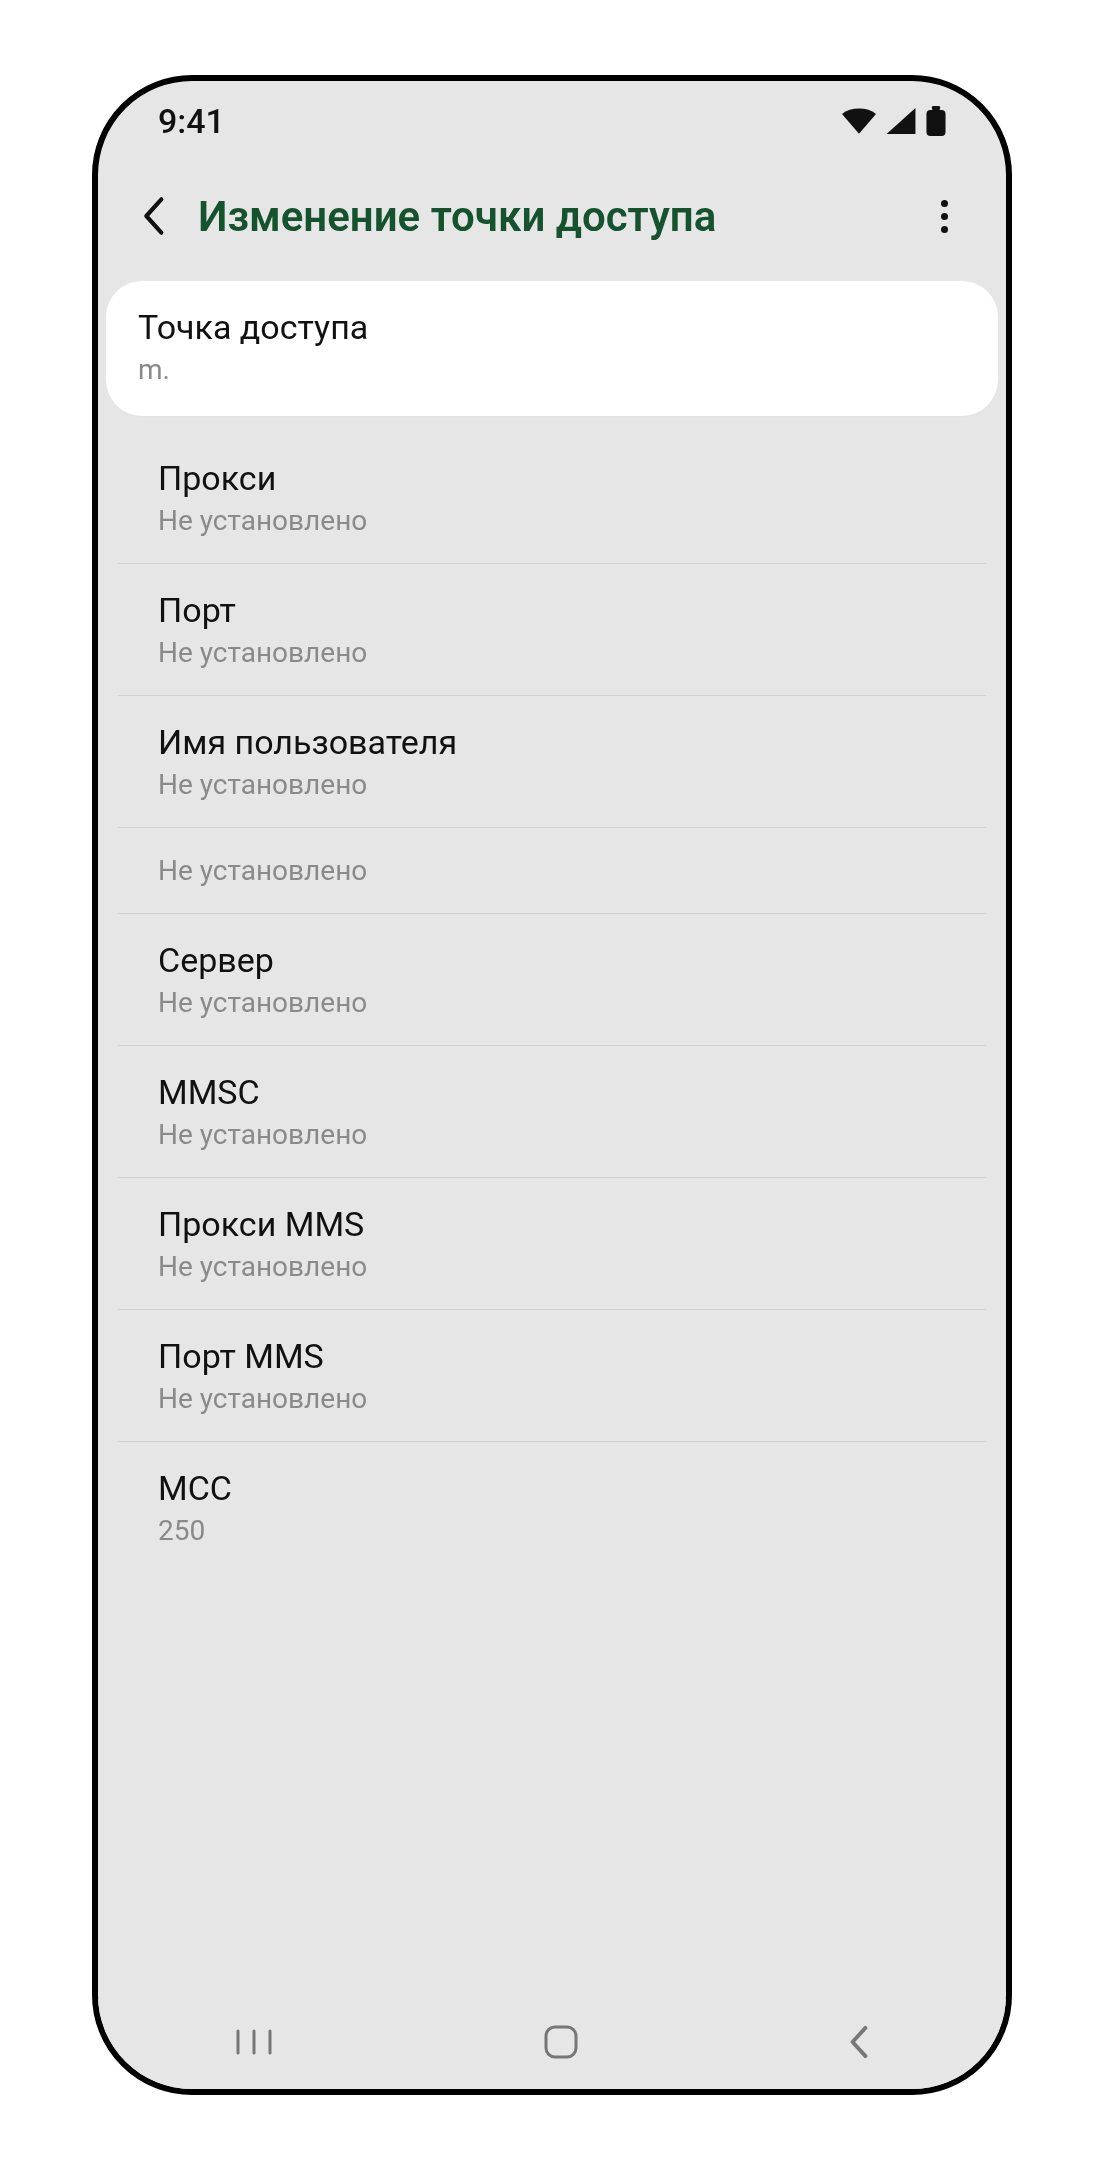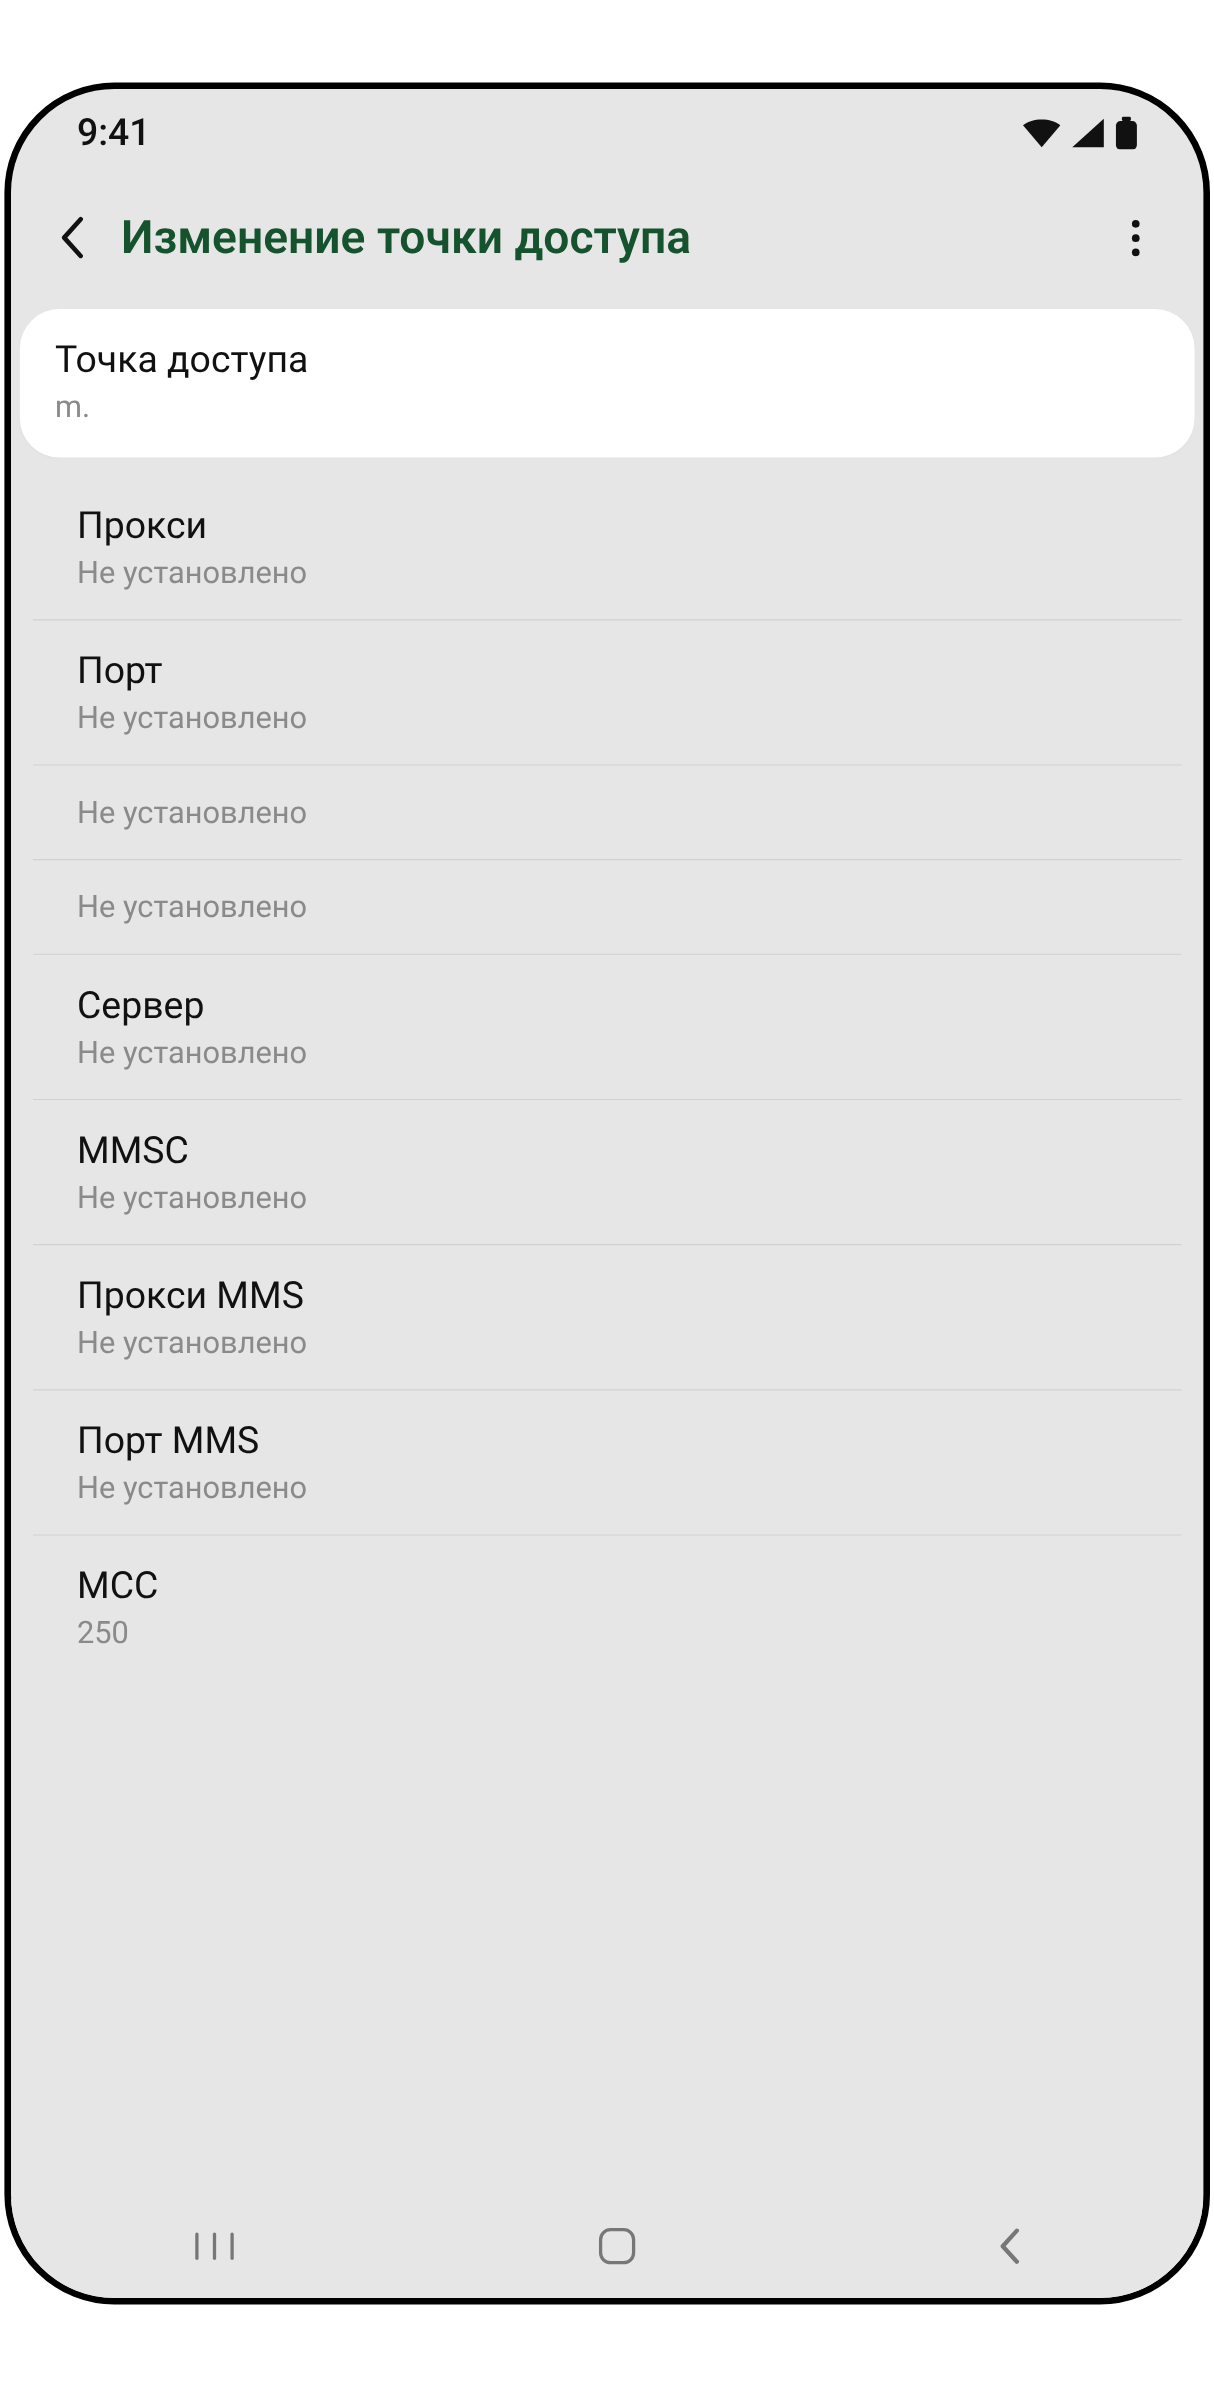--- a/index.html
+++ b/index.html
@@ -12,21 +12,21 @@
   .stage {
     width: 1104px;
     height: 2170px;
     position: relative;
     display: flex;
     align-items: center;
     justify-content: center;
     background: #ffffff;
   }
   .phone {
-    width: 1096px;
+    width: 920px;
     height: 2020px;
     border: 6px solid #000;
     border-radius: 100px;
     background: #e6e6e6;
     position: relative;
     overflow: hidden;
   }
   .statusbar {
     height: 80px;
     display: flex;
@@ -147,20 +147,21 @@
         <div class="label">Прокси</div>
         <div class="value">Не установлено</div>
       </div>
 
       <div class="row">
         <div class="label">Порт</div>
         <div class="value">Не установлено</div>
       </div>
 
       <div class="row">
+        <div class="label">Имя пользователя</div>
         <div class="value">Не установлено</div>
       </div>
 
       <div class="row">
         <div class="value">Не установлено</div>
       </div>
 
       <div class="row">
         <div class="label">Сервер</div>
         <div class="value">Не установлено</div>

